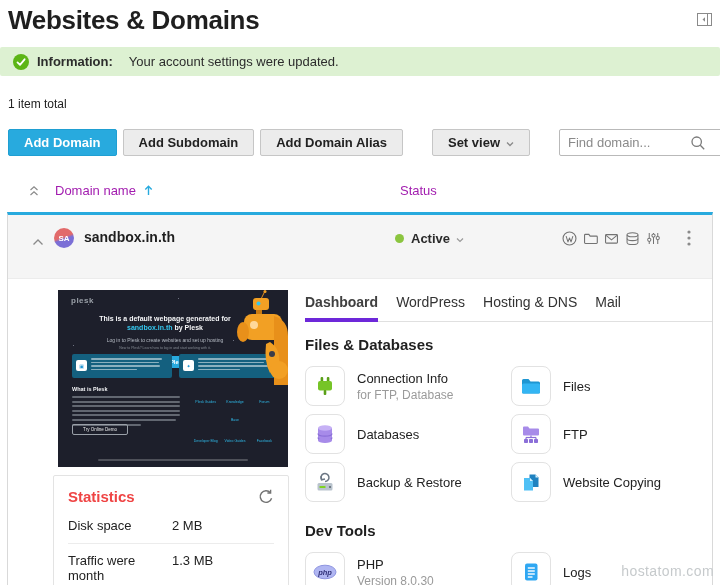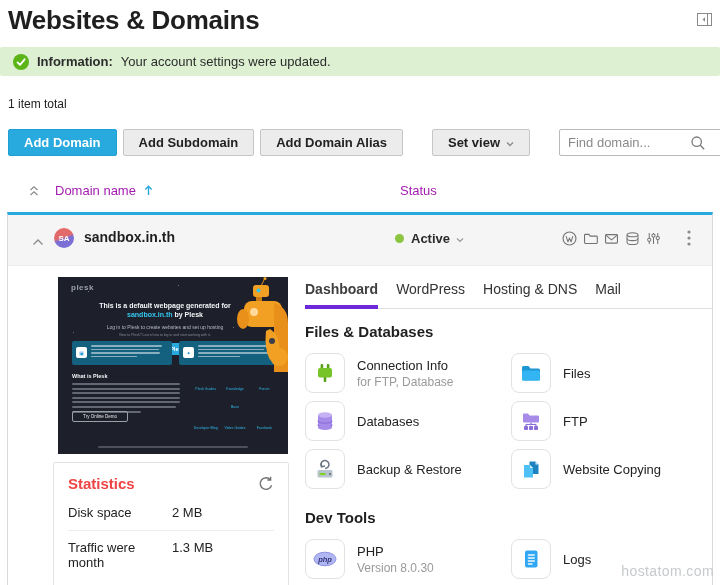--- a/index.html
+++ b/index.html
@@ -8,21 +8,21 @@
     position:relative; width:720px; height:585px; overflow:hidden;
     background:#fff; font-family:"Liberation Sans", sans-serif; color:#222;
   }
   
   .hdr { position:absolute; top:0; left:8px; right:8px; height:44px; }
   .hdr h1 { font-size:26px; font-weight:bold; color:#1f1f1f; letter-spacing:-0.3px; padding-top:5px; }
   .panel-toggle { position:absolute; right:0; top:12px; width:15px; height:15px; cursor:pointer; }
   
   .banner { position:absolute; top:47px; left:0; right:0; height:29px;
     background:#ddf1d2; border-radius:2px; display:flex; align-items:center; padding-left:13px; font-size:13px; color:#2c2c2c; }
-  .banner b { margin:0 8px 0 8px; }
+  .banner b { margin:0 16px 0 8px; }
   
   .items-total { position:absolute; top:97px; left:8px; font-size:12px; color:#222; }
   .toolbar { position:absolute; top:129px; left:8px; right:7px; height:27px; display:flex; align-items:center; }
   .btn { height:27px; display:inline-flex; align-items:center; padding:0 15px; font-size:13px; font-weight:bold;
     border-radius:2px; cursor:pointer; white-space:nowrap; }
   .btn-primary { background:#28aade; border:1px solid #1f9fd2; color:#fff; margin-right:6px; }
   .btn-gray { background:#ececec; border:1px solid #c6c6c6; color:#222; margin-right:6px; }
   .toolbar .spacer { flex:1; }
   .btn-setview { margin-right:17px; }
   .caret { display:inline-block; margin-left:6px; }
@@ -33,21 +33,21 @@
   .search-icon { position:absolute; right:7px; top:6px; }
   
   .table-head { position:absolute; top:182px; left:8px; right:7px; height:20px; font-size:13px; color:#a21caf; }
   .collapse-all { position:absolute; left:20px; top:3px; cursor:pointer; }
   .col-domain { position:absolute; left:47px; top:1px; cursor:pointer; }
   .sort-arrow { display:inline-block; margin-left:4px; position:relative; top:1px; }
   .col-status { position:absolute; left:392px; top:1px; }
   
   .card { position:absolute; top:212px; left:7px; right:7px; bottom:0;
     border-top:3px solid #28aade; border-left:1px solid #d9d9d9; border-right:1px solid #d9d9d9; overflow:hidden; }
-  .row-head { position:relative; height:51px; background:#f5f5f5; border-bottom:1px solid #ececec; }
+  .row-head { position:relative; height:64px; background:#f5f5f5; border-bottom:1px solid #ececec; }
   .row-chevron { position:absolute; left:24px; top:17px; cursor:pointer; }
   .favicon { position:absolute; left:46px; top:13px; width:20px; height:20px; border-radius:50%;
     background:linear-gradient(160deg,#e26a6a 45%,#7b6fd6 55%);
     color:#fff; font-size:8px; font-weight:bold; display:flex; align-items:center; justify-content:center; }
   .domain-name { position:absolute; left:76px; top:14px; font-size:14px; font-weight:bold; color:#1f1f1f; }
   .status-group { position:absolute; left:387px; top:14px; display:flex; align-items:center; cursor:pointer; }
   .status-dot { width:9px; height:9px; border-radius:50%; background:#8bc53f; margin-right:7px; }
   .status-label { font-size:13px; font-weight:bold; color:#2a2a2a; margin-right:6px; }
   .row-icons { position:absolute; right:50px; top:15px; display:flex; gap:4px; }
   .row-icons span { cursor:pointer; display:inline-flex; }

